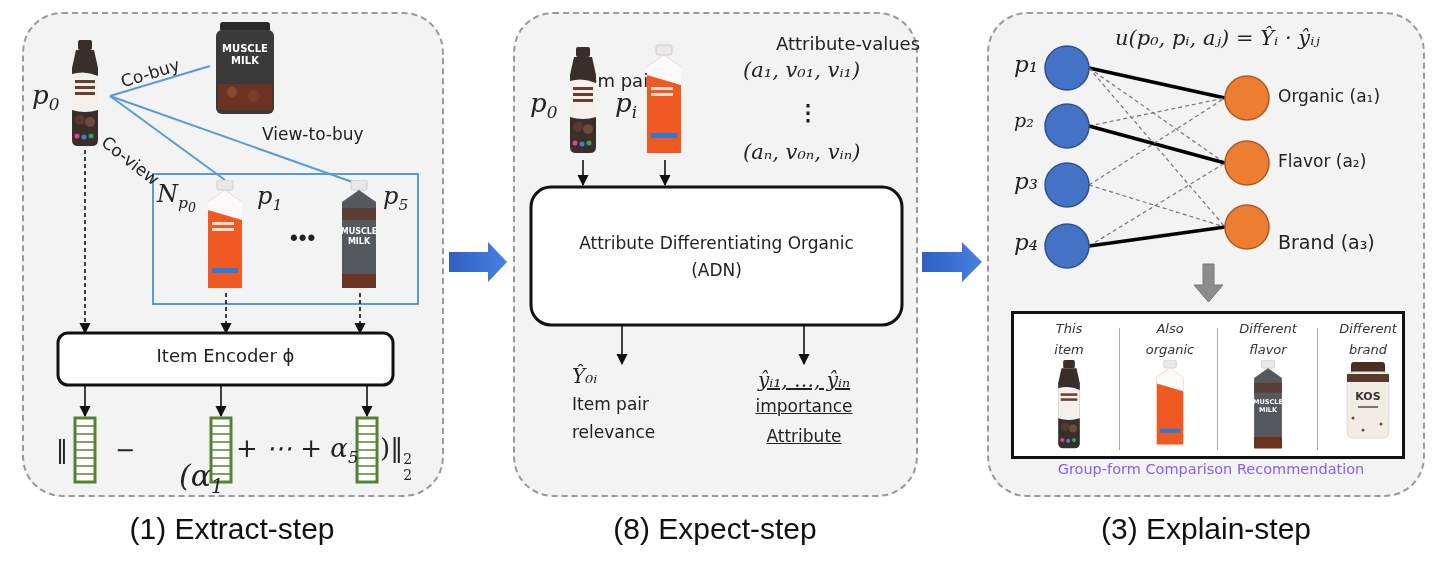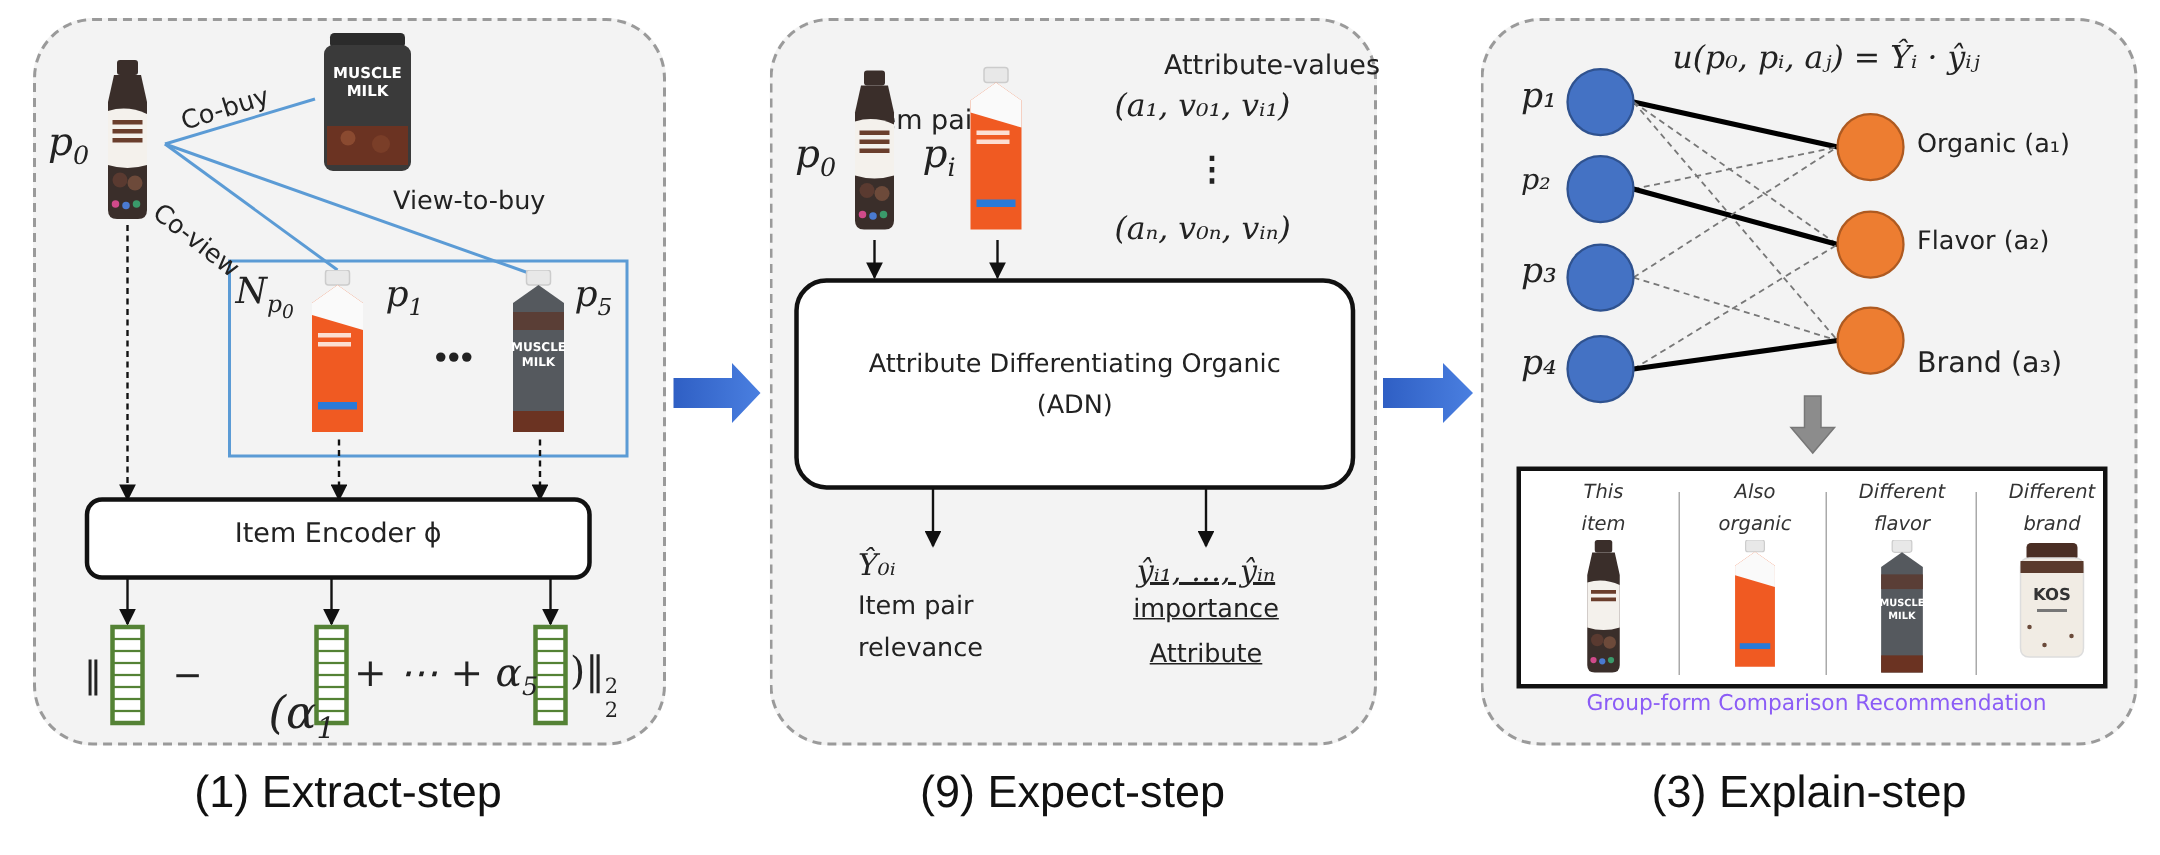--- a/index.html
+++ b/index.html
@@ -245,21 +245,21 @@
   <div class="math" style="font-size:20px;">Ŷ₀ᵢ</div>
   <div class="sans" style="font-size:17px; line-height:28px; margin-top:2px;">Item pair</div>
   <div class="sans" style="font-size:17px; line-height:28px;">relevance</div>
 </div>
 <div class="lbl" style="left:734px; top:368px; width:140px; text-align:center;text-decoration:underline;">
   <div class="math" style="font-size:20px;">ŷᵢ₁, …, ŷᵢₙ</div>
   <div class="sans" style="font-size:17px; line-height:28px;">importance</div>
   <div class="sans" style="font-size:17px; line-height:28px; margin-top:2px;">Attribute</div>
 </div>
 
-<div class="caption" style="left:505px;">(9) Expect-step</div>
+<div class="caption" style="left:505px;">(8) Expect-step</div>
 
 <div class="lbl math" style="left:1115px; top:26px; font-size:21px;">u(p₀, pᵢ, aⱼ) = Ŷᵢ · ŷᵢⱼ</div>
 <div id="item-node-labels">
     <div class="lbl math" style="left: 1014px; top: 51px; font-size: 23px;">p₁</div>
     <div class="lbl math" style="left: 1014px; top: 109px; font-size: 19px;">p₂</div>
     <div class="lbl math" style="left: 1014px; top: 168px; font-size: 23px;">p₃</div>
     <div class="lbl math" style="left: 1014px; top: 229px; font-size: 23px;">p₄</div>
   </div>
 <div id="attr-node-labels">
     <div class="lbl sans" style="left: 1278px; top: 86px; font-size: 17px;">Organic (a₁)</div>

